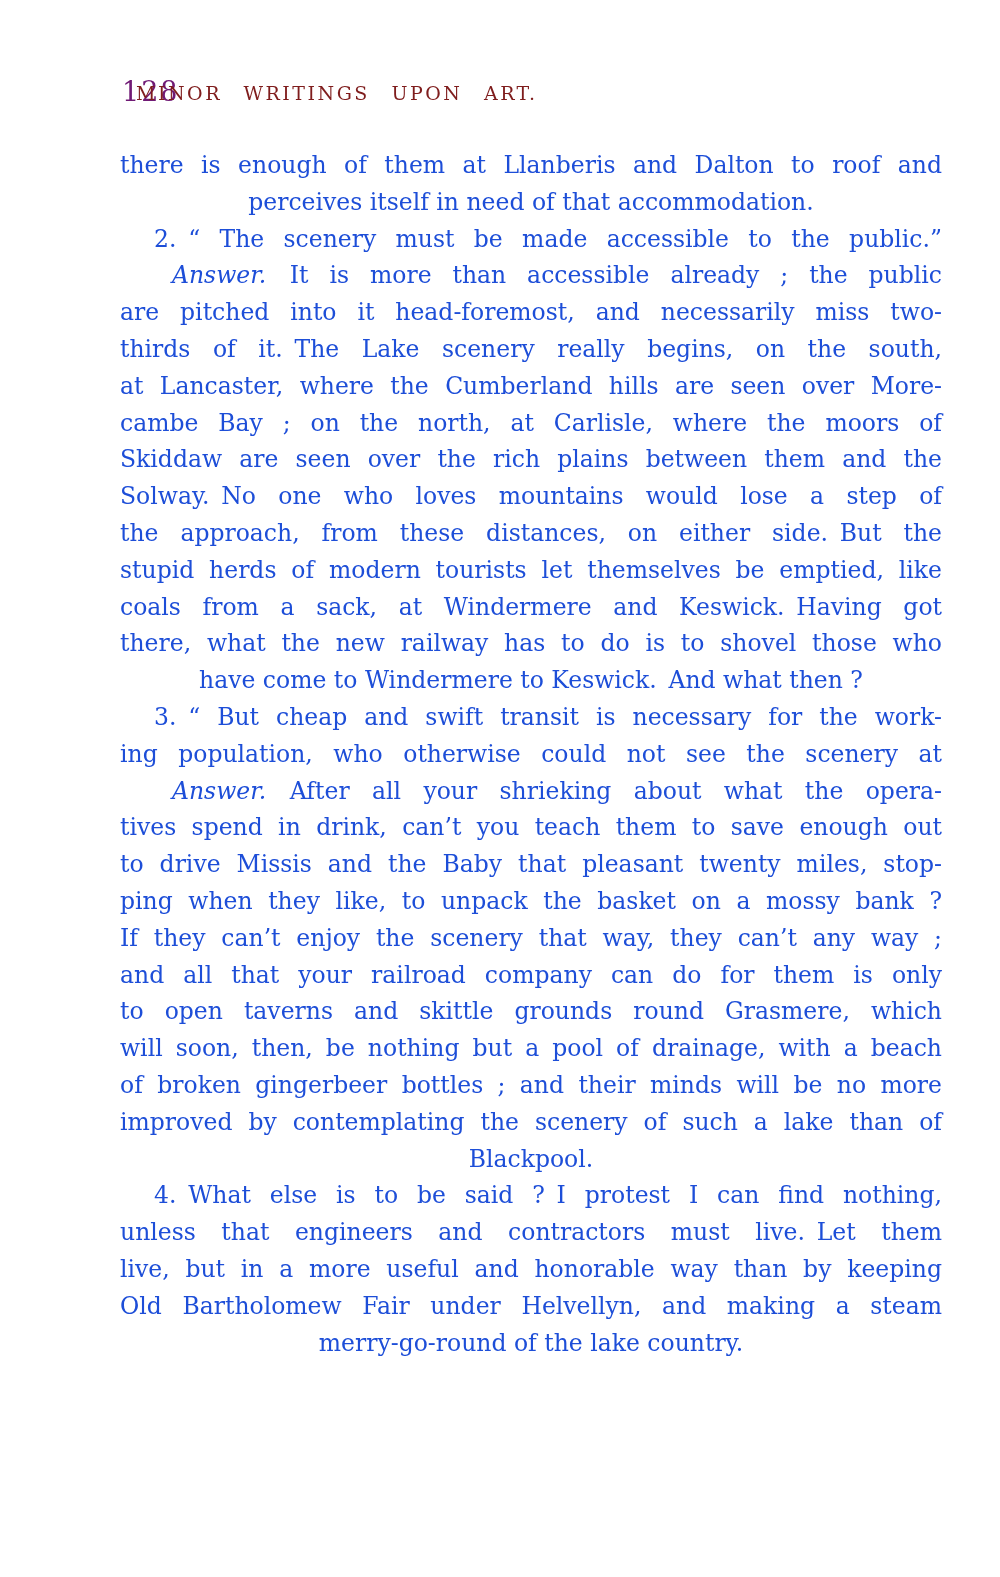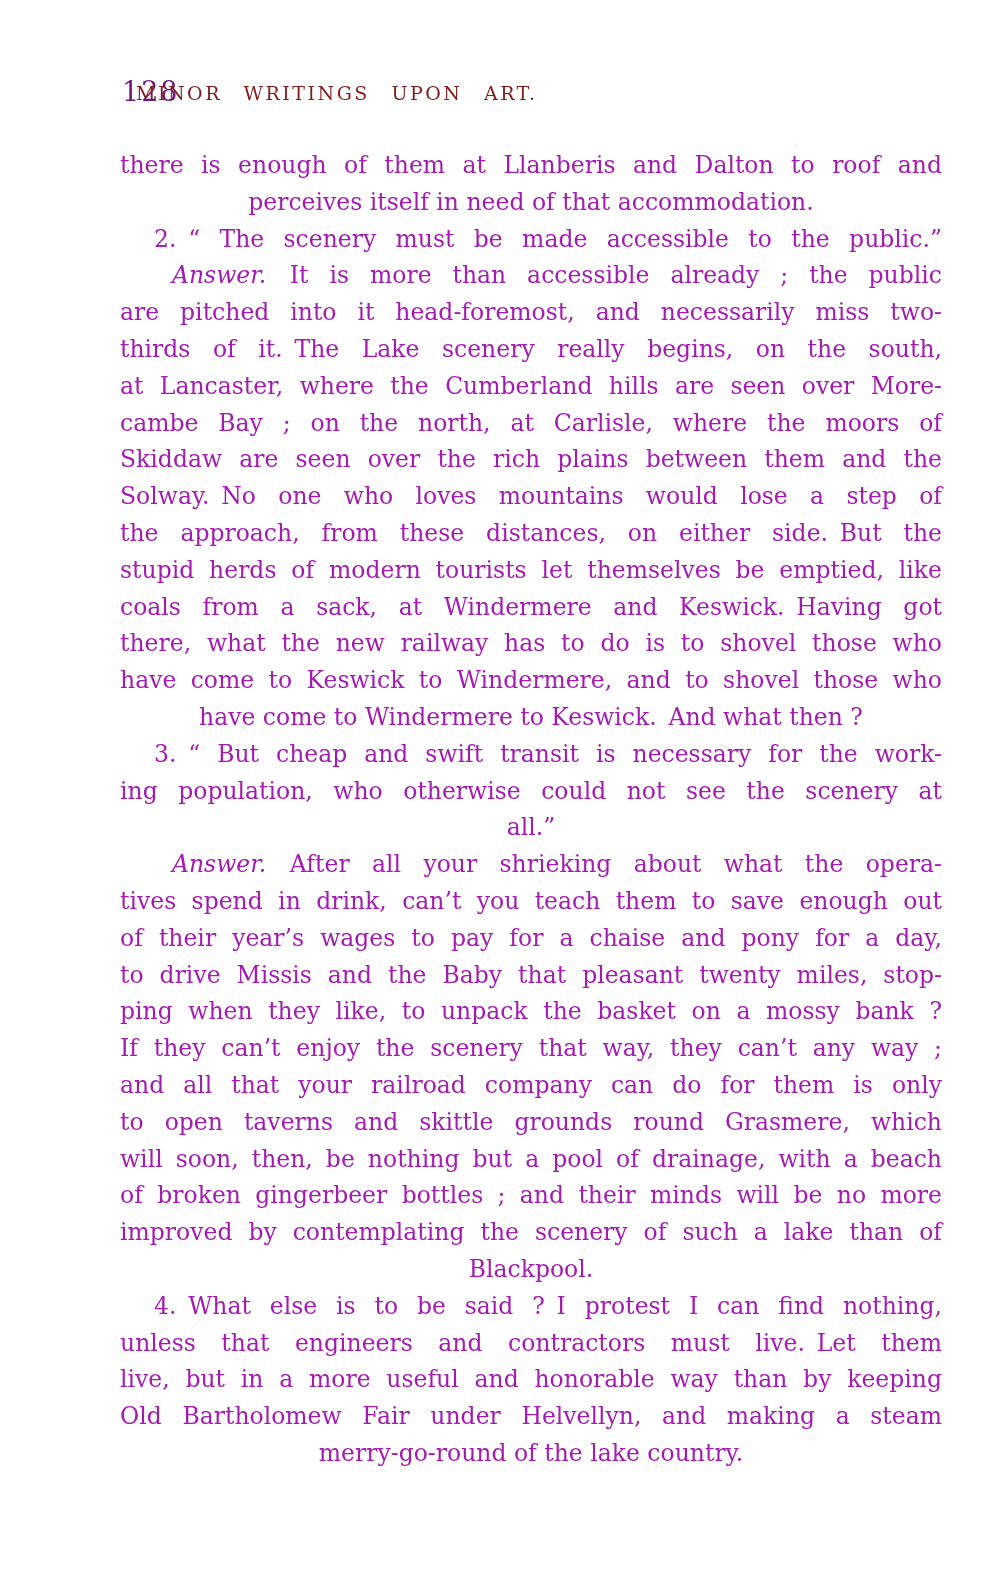--- a/index.html
+++ b/index.html
@@ -42,21 +42,21 @@
     word-spacing: 13px;
     color: #7f1d1d;
   }
   .body-text {
     position: absolute;
     top: 147px;
     left: 120px;
     width: 822px;
     font-size: 23.5px;
     line-height: 36.8px;
-    color: #a21caf;
+    color: #1d4ed8;
   }
   .line {
     height: 36.8px;
     white-space: nowrap;
     text-align: center;
   }
   .line.j {
     white-space: normal;
     text-align: justify;
     text-align-last: justify;
@@ -85,28 +85,25 @@
       <div class="line j">are pitched into it head-foremost, and necessarily miss two-</div>
       <div class="line j">thirds of it. The Lake scenery really begins, on the south,</div>
       <div class="line j">at Lancaster, where the Cumberland hills are seen over More-</div>
       <div class="line j">cambe Bay ; on the north, at Carlisle, where the moors of</div>
       <div class="line j">Skiddaw are seen over the rich plains between them and the</div>
       <div class="line j">Solway. No one who loves mountains would lose a step of</div>
       <div class="line j">the approach, from these distances, on either side. But the</div>
       <div class="line j">stupid herds of modern tourists let themselves be emptied, like</div>
       <div class="line j">coals from a sack, at Windermere and Keswick. Having got</div>
       <div class="line j">there, what the new railway has to do is to shovel those who</div>
-      <div class="line j">have come to Keswick to Windermere, and to shovel those who</div>
       <div class="line">have come to Windermere to Keswick. And what then ?</div>
       <div class="line indent j">3. “ But cheap and swift transit is necessary for the work-</div>
       <div class="line j">ing population, who otherwise could not see the scenery at</div>
-      <div class="line">all.”</div>
       <div class="line indent j"><i>Answer.</i> After all your shrieking about what the opera-</div>
       <div class="line j">tives spend in drink, can’t you teach them to save enough out</div>
-      <div class="line j">of their year’s wages to pay for a chaise and pony for a day,</div>
       <div class="line j">to drive Missis and the Baby that pleasant twenty miles, stop-</div>
       <div class="line j">ping when they like, to unpack the basket on a mossy bank ?</div>
       <div class="line j">If they can’t enjoy the scenery that way, they can’t any way ;</div>
       <div class="line j">and all that your railroad company can do for them is only</div>
       <div class="line j">to open taverns and skittle grounds round Grasmere, which</div>
       <div class="line j">will soon, then, be nothing but a pool of drainage, with a beach</div>
       <div class="line j">of broken gingerbeer bottles ; and their minds will be no more</div>
       <div class="line j">improved by contemplating the scenery of such a lake than of</div>
       <div class="line">Blackpool.</div>
       <div class="line indent j">4. What else is to be said ? I protest I can find nothing,</div>

